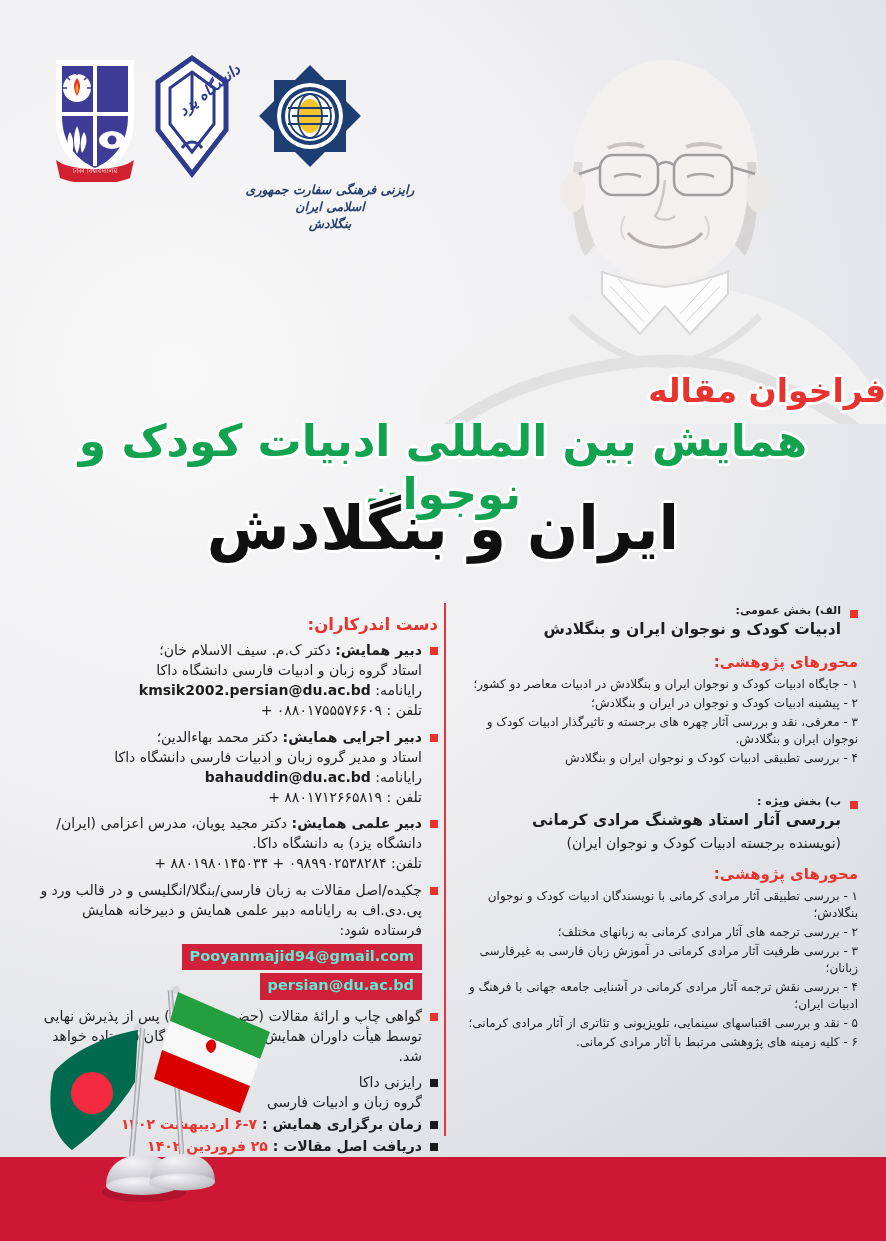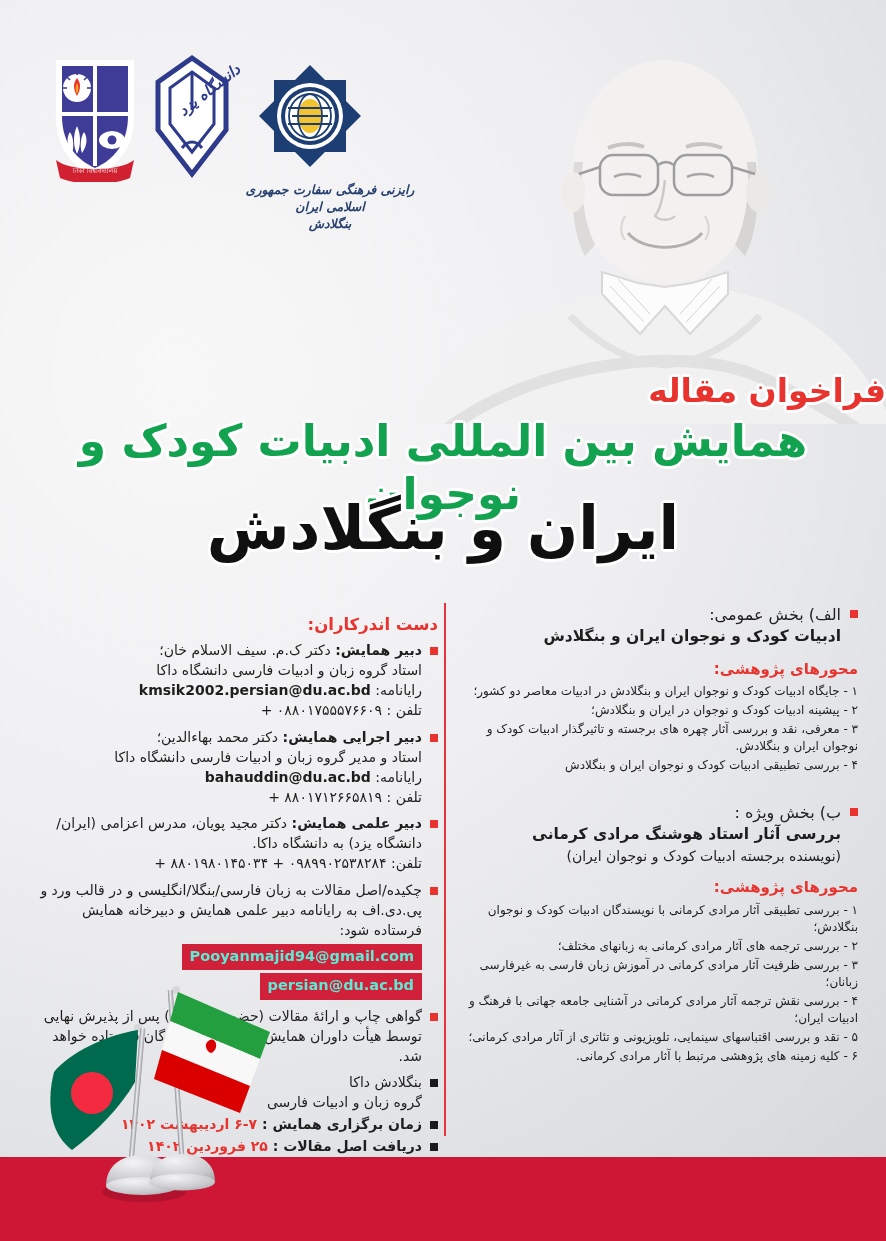--- a/index.html
+++ b/index.html
@@ -43,21 +43,21 @@
   .lead{font-weight:bold;}
   .ltr{direction:ltr;unicode-bidi:isolate;}
   .email{font-weight:bold;}
   .badge-row{margin:3px 0;}
   .badge{display:inline-block;background:#d0203a;color:#5eead4;font-weight:bold;
     font-size:14.5px;padding:2px 8px 4px;direction:ltr;unicode-bidi:isolate;}
   .venue-line{padding-right:16px;position:relative;}
   .date-line{padding-right:16px;position:relative;margin-top:2px;font-weight:bold;}
   .date{color:#e8332e;font-weight:bold;}
   
-  .sec-head{position:relative;padding-right:17px;font-weight:normal;font-size:16px;line-height:1.35;}
+  .sec-head{position:relative;padding-right:17px;font-weight:bold;font-size:11px;line-height:1.35;}
   .sec-sub{padding-right:17px;font-weight:bold;font-size:15.5px;margin-bottom:12px;line-height:1.35;}
   .sec-paren{padding-right:17px;font-size:14px;margin-top:-9px;margin-bottom:10px;}
   .axes-label{color:#e8332e;font-weight:bold;font-size:15px;margin:4px 0 3px;text-align:right;}
   .axis-item{font-size:12px;margin-bottom:2px;}
   .sec-gap{height:26px;}
   
   .red-bar{position:absolute;left:0;bottom:0;width:886px;height:84px;background:#ce1635;}
   .flags{position:absolute;left:22px;top:980px;}
 </style>
 </head>
@@ -231,21 +231,21 @@
       </div>
     </div>
 
     <div class="b-item">
       <span class="sq"></span>
       <span>گواهی چاپ و ارائهٔ مقالات (حضوری/مجازی) پس از پذیرش نهایی توسط هیأت داوران همایش، به ایمیل نویسندگان فرستاده خواهد شد.</span>
     </div>
 
     <div class="venue-line">
       <span class="sq black"></span>
-      <span>بنگلادش داکا</span>
+      <span>رایزنی داکا</span>
     </div>
     <div class="venue-line">
       <span>گروه زبان و ادبیات فارسی</span>
     </div>
 
     <div class="date-line">
       <span class="sq black"></span>
       <span>زمان برگزاری همایش : </span><span class="date">۷-۶ اردیبهشت ۱۴۰۲</span>
     </div>
     <div class="date-line">

